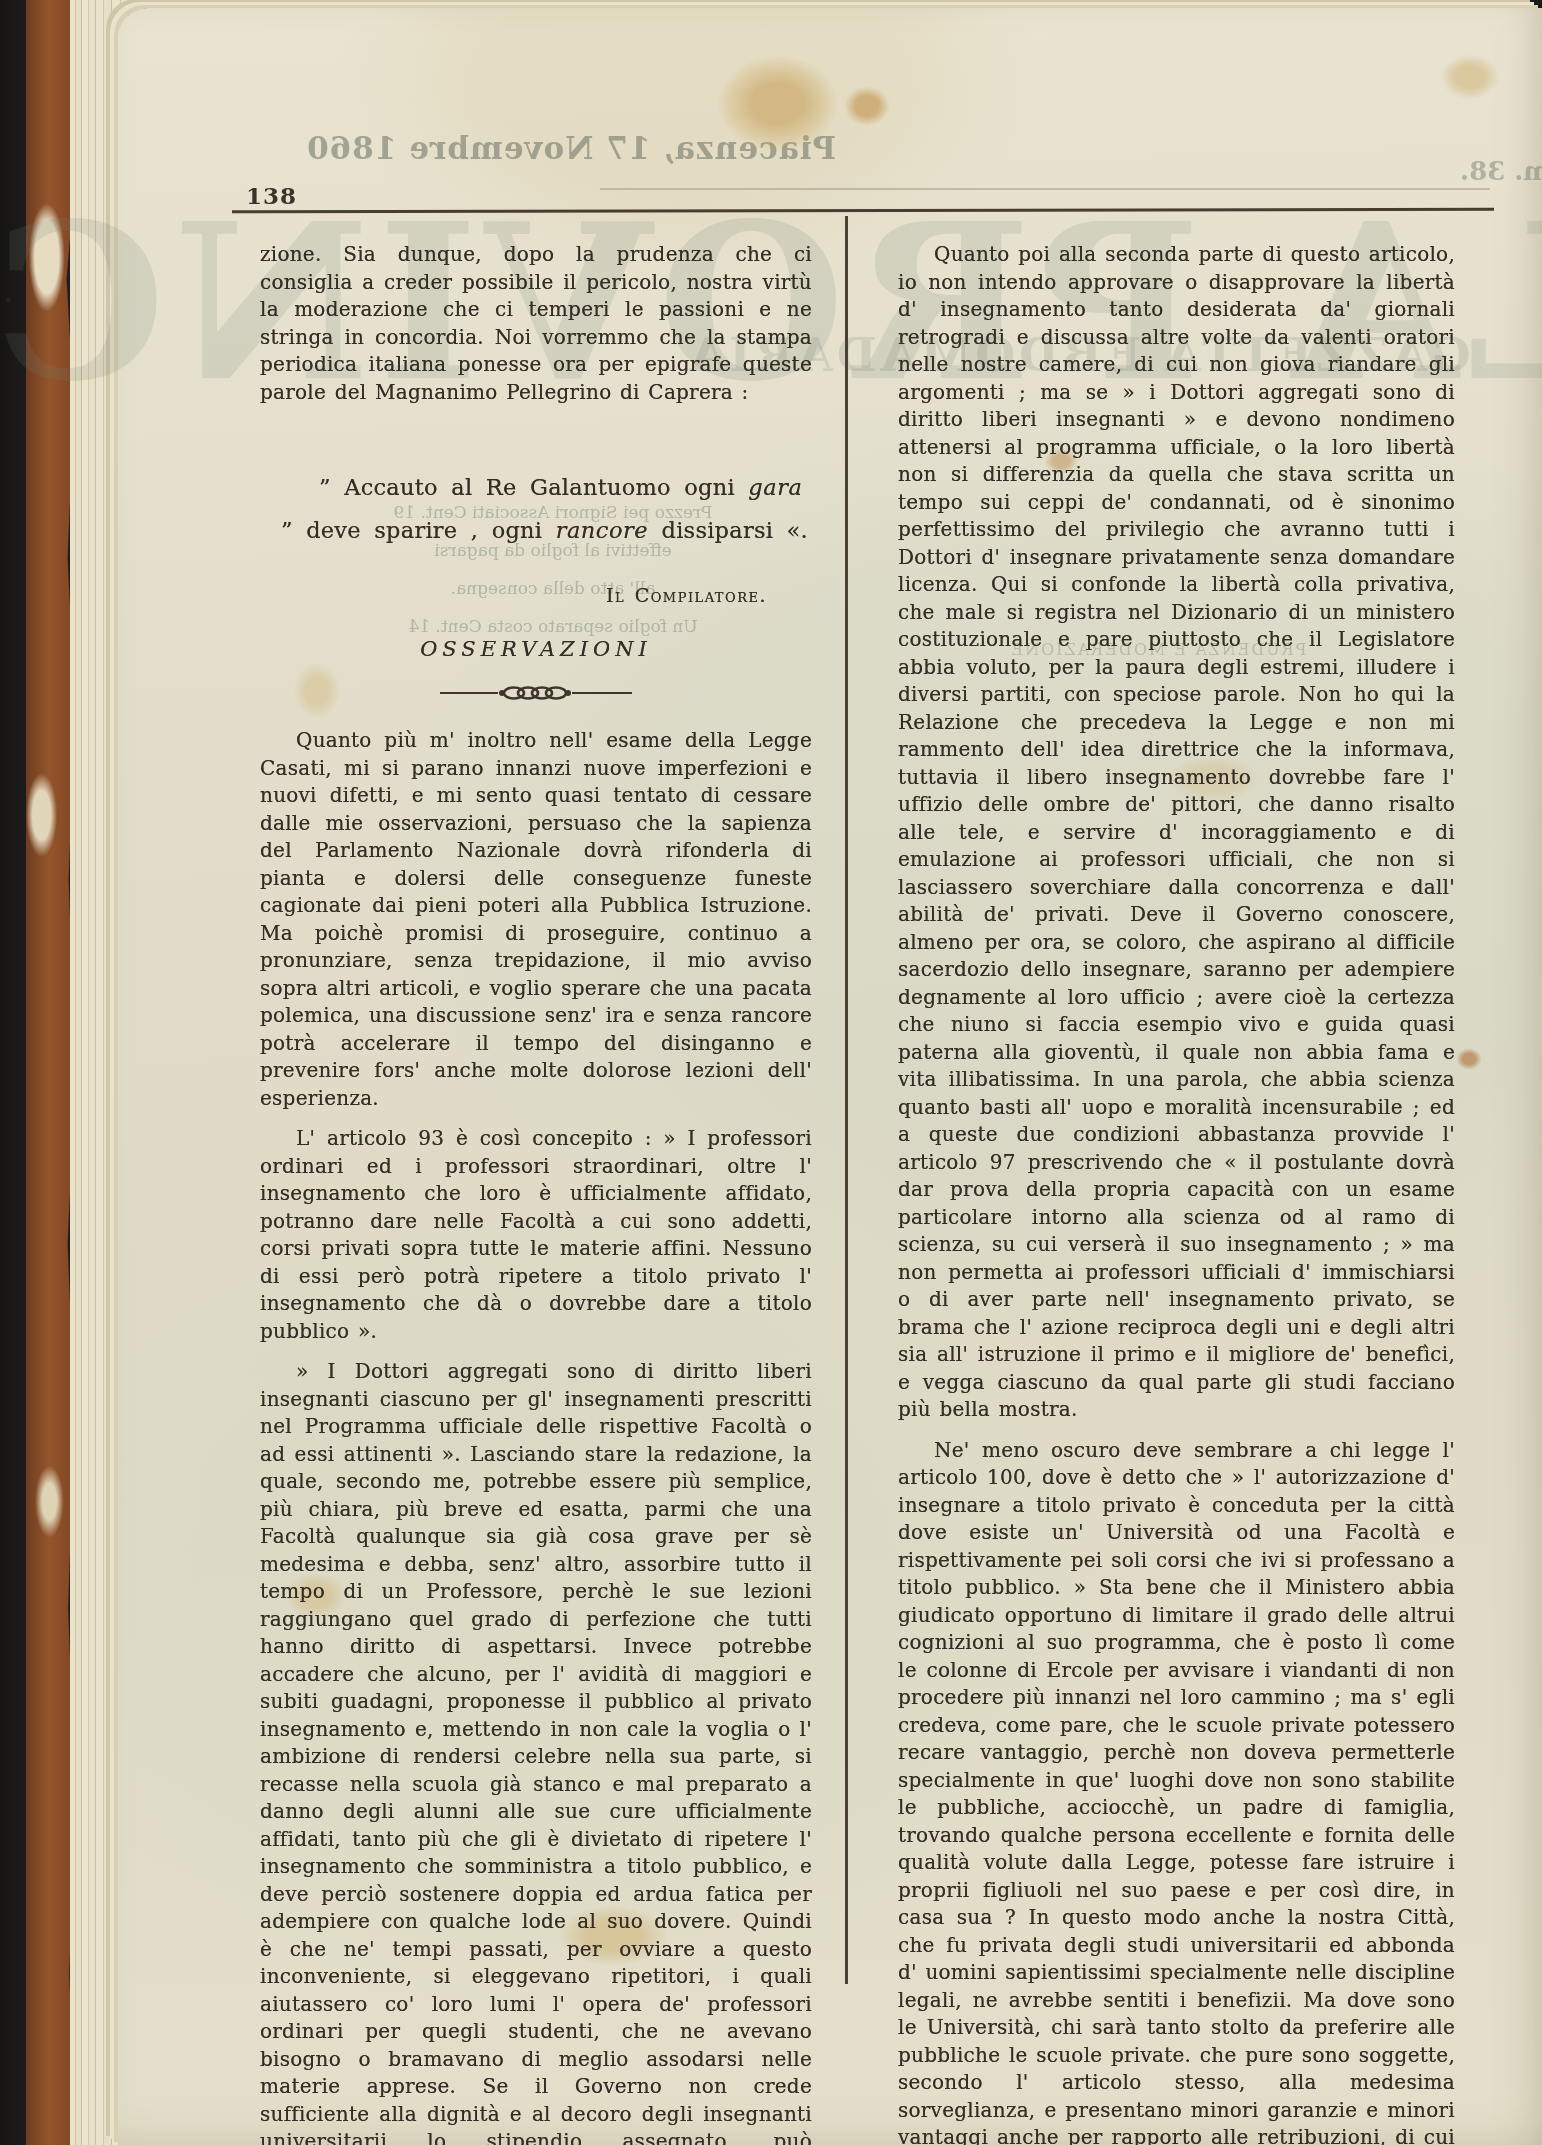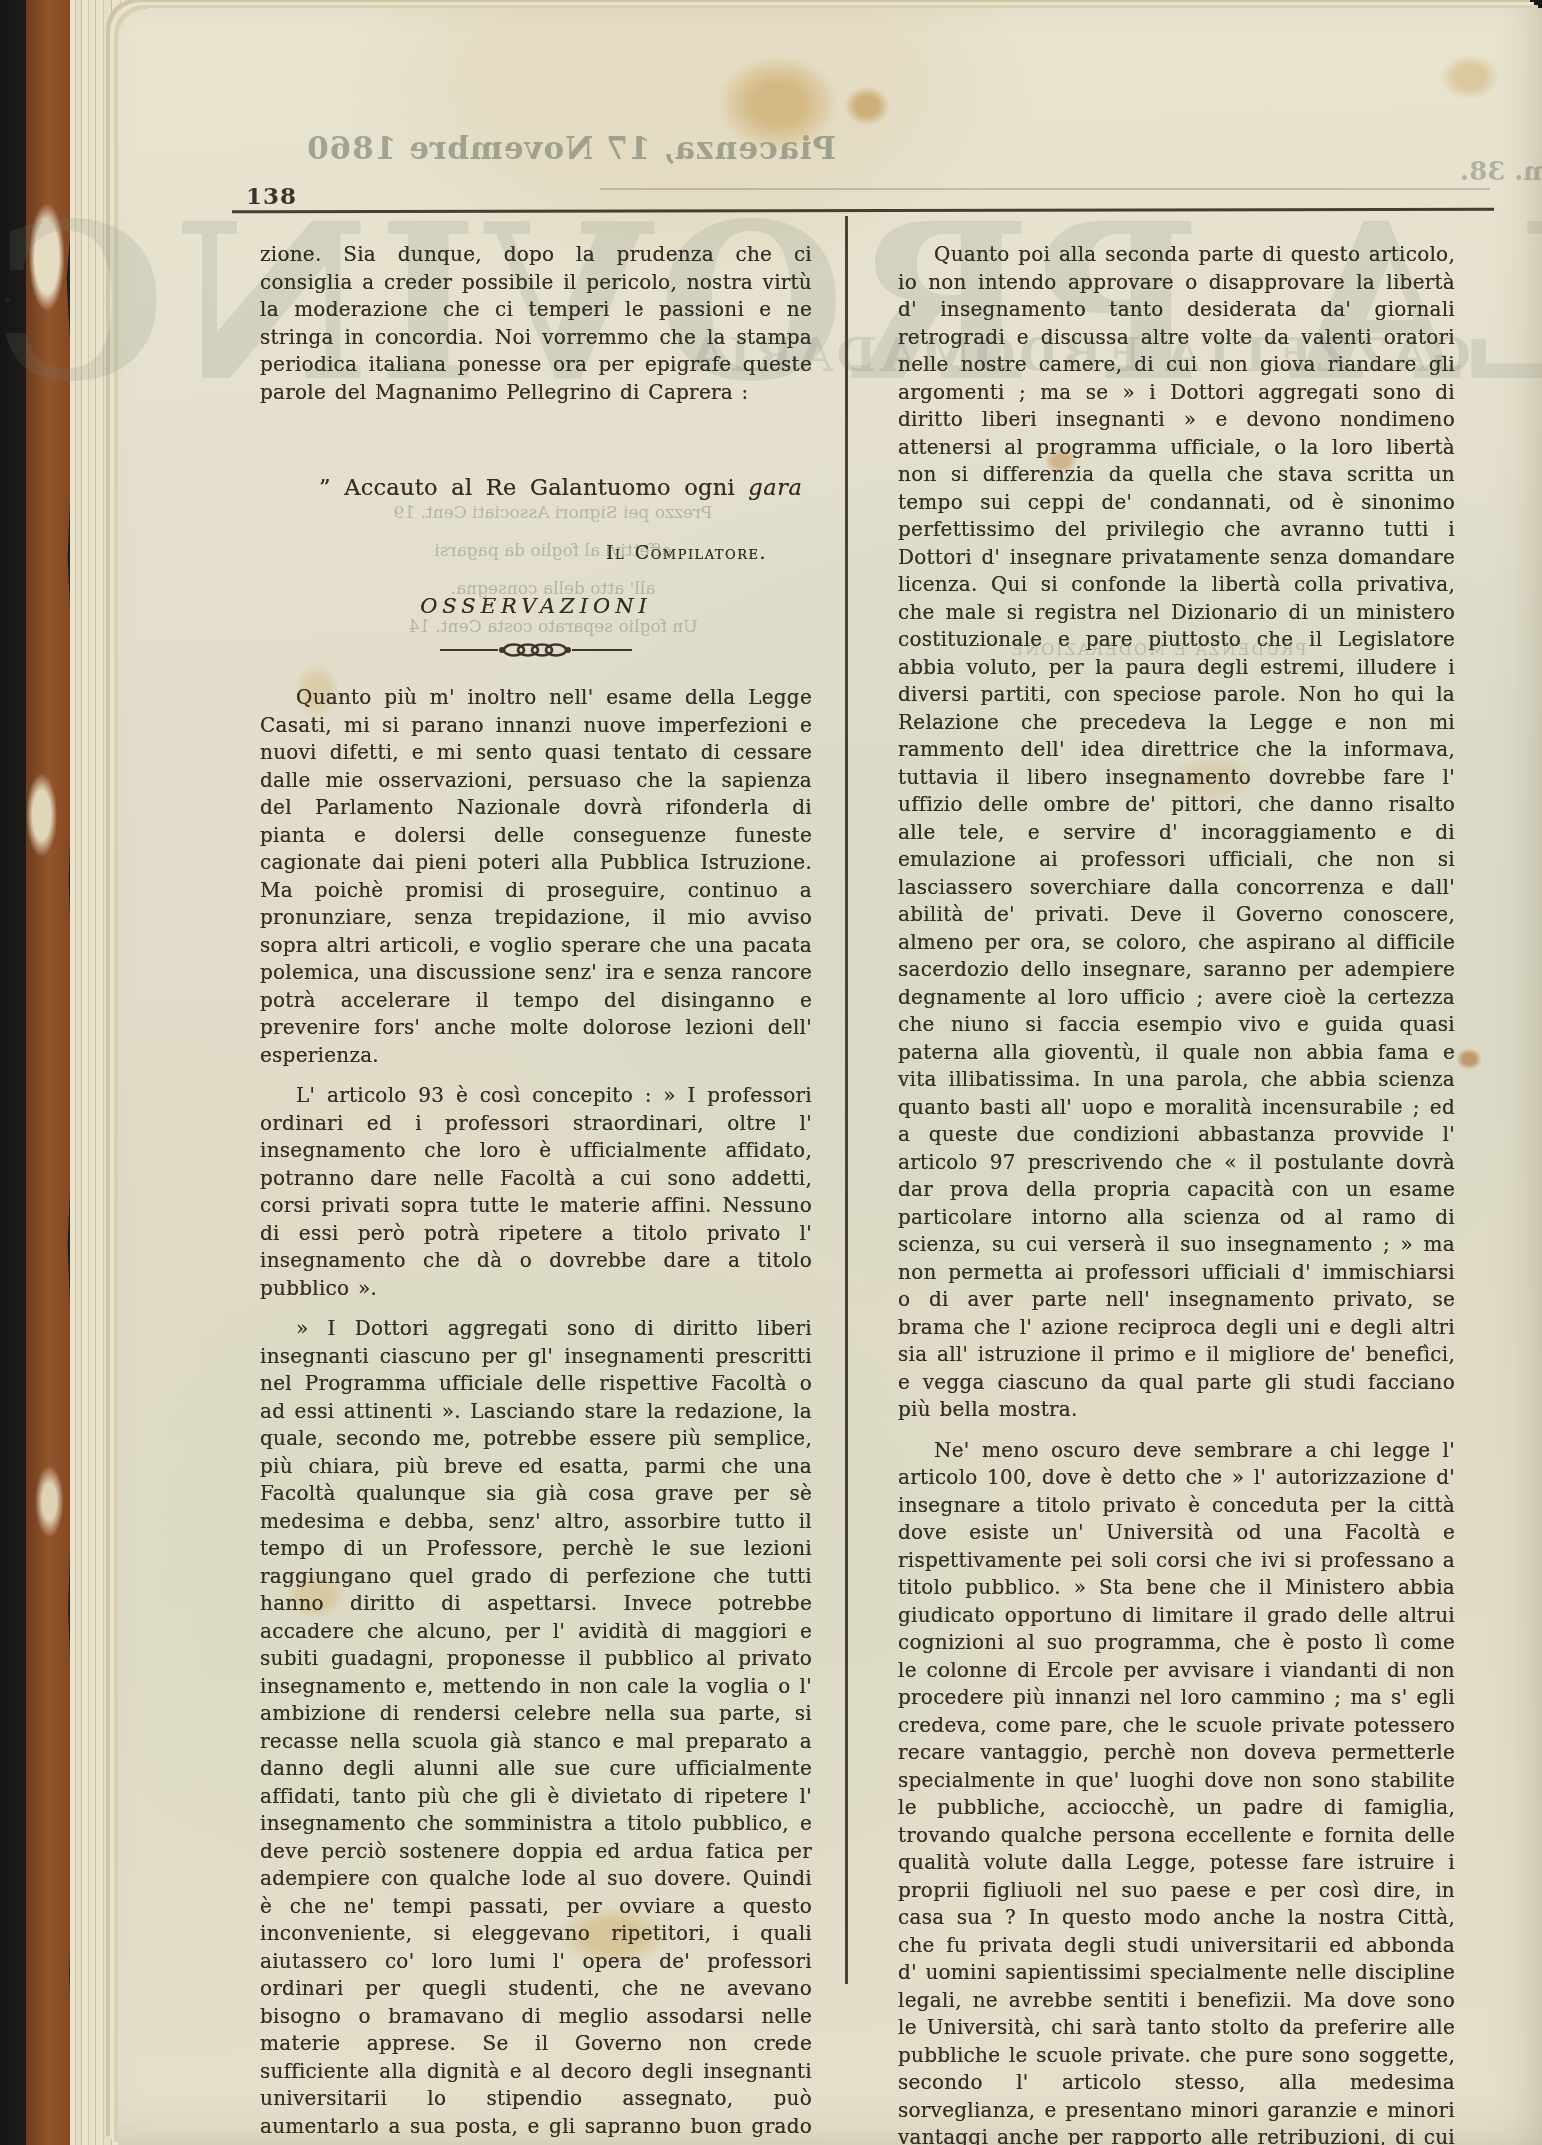--- a/index.html
+++ b/index.html
@@ -141,20 +141,21 @@
   <div class="pageno">138</div>
   <div class="rule-bleed"></div>
   <div class="rule-main"></div>
   <div class="divider"></div>
 
   <div class="col col-left">
     <p>zione. Sia dunque, dopo la prudenza che ci consiglia a creder possibile il pericolo, nostra virtù la moderazione che ci temperi le passioni e ne stringa in concordia. Noi vorremmo che la stampa periodica italiana ponesse ora per epigrafe queste parole del Magnanimo Pellegrino di Caprera :</p>
 
     <div class="quote">
       <div class="q1"><span>” Accauto al Re Galantuomo ogni </span><em>gara</em></div>
+      <div class="q2"><span>” deve sparire , ogni </span><em>rancore</em><span> dissiparsi «.</span></div>
     </div>
 
     <div class="signature">Il Compilatore.</div>
 
     <div class="heading">OSSERVAZIONI</div>
 
     <svg class="ornament" width="200" height="20" viewBox="0 0 200 20">
       <line x1="4" y1="10" x2="62" y2="10" stroke="#3e362c" stroke-width="2"></line>
       <circle cx="66" cy="10" r="3" fill="#3e362c"></circle>
       <ellipse cx="78" cy="10" rx="10" ry="5.5" fill="none" stroke="#3e362c" stroke-width="2.6"></ellipse>

